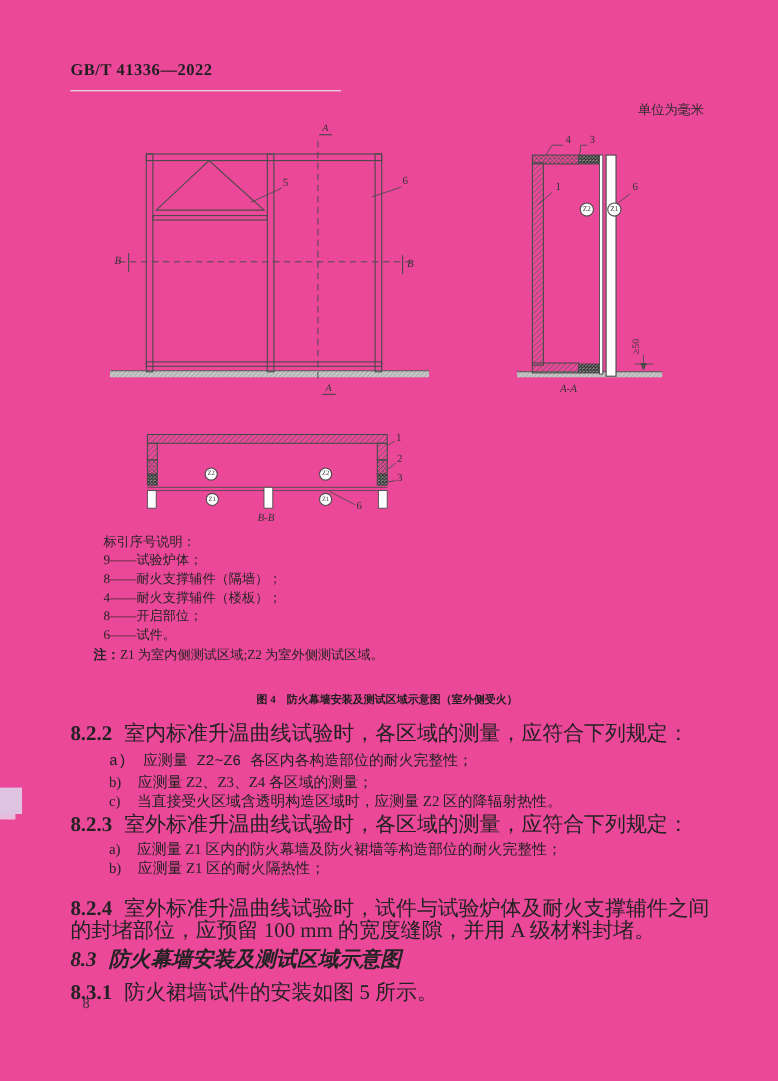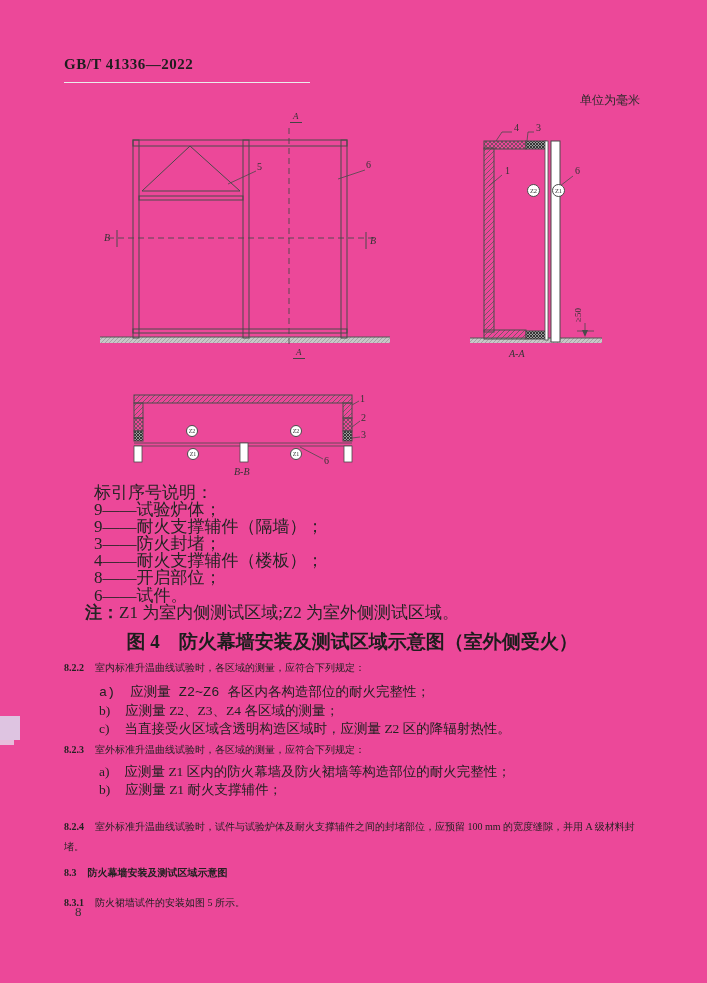--- a/index.html
+++ b/index.html
@@ -10,28 +10,28 @@
   .hdr-rule{position:absolute;left:64px;top:82px;width:246px;height:1px;background:#ececec;}
   .unit{position:absolute;left:540px;top:92px;width:100px;text-align:right;font-size:12px;color:#2b2b2b;}
   .lbl{position:absolute;font-size:10px;color:#333;line-height:10px;}
   .it{font-style:italic;}
   .amark{font-style:italic;border-bottom:1px solid #444;padding:0 3px 1px 3px;font-size:9px;}
   .zc{position:absolute;border:0.8px solid #4a4a4a;border-radius:50%;background:#fff;
       text-align:center;color:#333;box-sizing:border-box;}
   .zc.big{width:13px;height:13px;font-size:6.5px;line-height:11px;}
   .zc.sm{width:12px;height:12px;font-size:6px;line-height:10px;}
   .rot{transform:rotate(-90deg);transform-origin:center;font-size:9px;width:26px;text-align:center;}
-  .legend{position:absolute;left:94px;top:484px;font-size:17px;line-height:17.1px;color:#242424;}
+  .legend{position:absolute;left:94px;top:484px;font-size:12px;line-height:17.1px;color:#242424;}
   .legend .note{margin-left:-9px;}
   .legend .note b{font-weight:bold;}
   .figcap{position:absolute;left:64px;top:629px;width:576px;text-align:center;
-          font-size:19px;font-weight:bold;color:#1d1d1d;}
-  .para{position:absolute;left:64px;width:586px;font-size:10px;line-height:19.5px;color:#222;}
+          font-size:10px;font-weight:bold;color:#1d1d1d;}
+  .para{position:absolute;left:64px;width:586px;font-size:19px;line-height:19.5px;color:#222;}
   .para .num{font-weight:bold;margin-right:11px;}
-  .para.bold span{font-weight:bold;}
+  .para.bold span{font-weight:bold;font-style:italic;}
   .li{position:absolute;left:99px;width:545px;font-size:13.5px;line-height:19px;color:#222;}
   .li .mk{margin-right:15px;}
   .pgnum{position:absolute;left:75px;top:904px;font-size:13px;color:#333;}
   .wm{position:absolute;left:0;top:716px;width:20px;height:24px;background:#dbe4f2;opacity:.8;}
   .wm2{position:absolute;left:0;top:740px;width:14px;height:5px;background:#e7eef8;opacity:.7;}
 </style>
 </head>
 <body>
 
 <div class="page">
@@ -137,22 +137,21 @@
   <span class="lbl" style="left:324px;top:456px;">6</span>
   <span class="zc sm" style="left:186px;top:425px;">Z2</span>
   <span class="zc sm" style="left:290px;top:425px;">Z2</span>
   <span class="zc sm" style="left:187px;top:448px;">Z1</span>
   <span class="zc sm" style="left:290px;top:448px;">Z1</span>
   <span class="lbl it" style="left:234px;top:467px;">B-B</span>
 
   <div class="legend">
     <div>标引序号说明：</div>
     <div>9——试验炉体；</div>
-    <div>9——耐火支撑辅件（隔墙）；</div>
-    <div>3——防火封堵；</div>
+    <div>8——耐火支撑辅件（隔墙）；</div>
     <div>4——耐火支撑辅件（楼板）；</div>
     <div>8——开启部位；</div>
     <div>6——试件。</div>
     <div class="note">
       <b>注：</b><span>Z1 为室内侧测试区域;Z2 为室外侧测试区域。</span>
     </div>
   </div>
 
   <div class="figcap">图 4　防火幕墙安装及测试区域示意图（室外侧受火）</div>
 
@@ -169,21 +168,21 @@
     <span class="mk">c)</span><span>当直接受火区域含透明构造区域时，应测量 Z2 区的降辐射热性。</span>
   </div>
 
   <div class="para" style="top:740px;">
     <span class="num">8.2.3</span><span>室外标准升温曲线试验时，各区域的测量，应符合下列规定：</span>
   </div>
   <div class="li" style="top:762px;">
     <span class="mk">a)</span><span>应测量 Z1 区内的防火幕墙及防火裙墙等构造部位的耐火完整性；</span>
   </div>
   <div class="li" style="top:780px;">
-    <span class="mk">b)</span><span>应测量 Z1 耐火支撑辅件；</span>
+    <span class="mk">b)</span><span>应测量 Z1 区的耐火隔热性；</span>
   </div>
 
   <div class="para" style="top:817px;">
     <span class="num">8.2.4</span><span>室外标准升温曲线试验时，试件与试验炉体及耐火支撑辅件之间的封堵部位，应预留 100 mm 的宽度缝隙，并用 A 级材料封堵。</span>
   </div>
 
   <div class="para bold" style="top:863px;">
     <span class="num">8.3</span><span>防火幕墙安装及测试区域示意图</span>
   </div>
 

